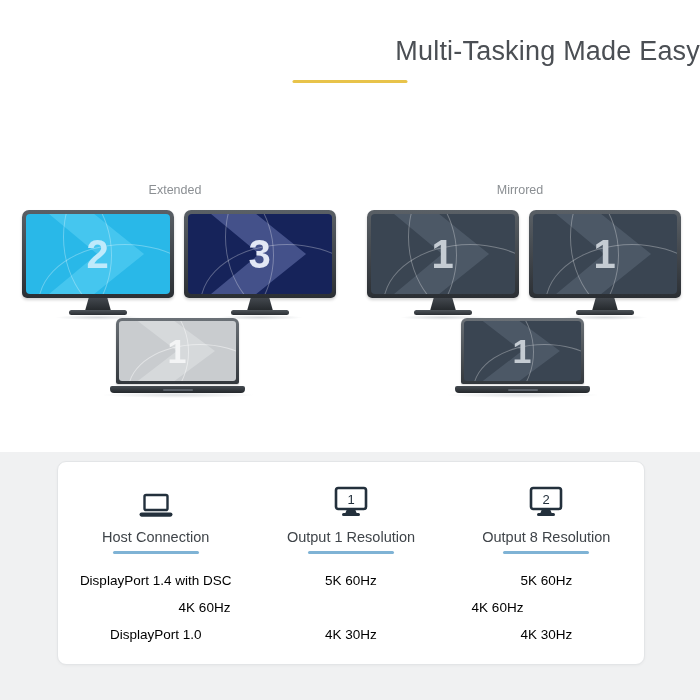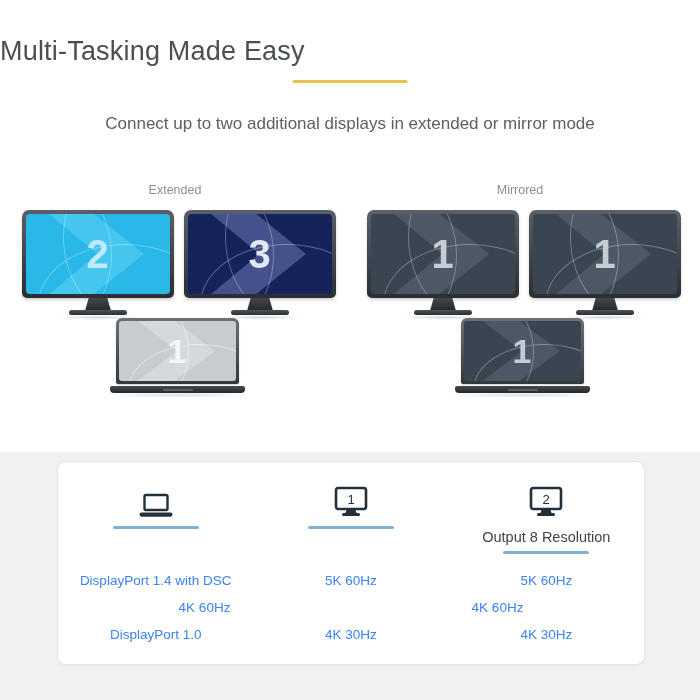--- a/index.html
+++ b/index.html
@@ -9,21 +9,21 @@
     font-family:"Liberation Sans","DejaVu Sans",sans-serif;
     color:#4a4a4a;
     overflow:hidden;
     position:relative;
   }
   .page{position:relative;width:700px;height:700px;}
 
   
   .title{
     position:absolute;top:36px;left:0;width:700px;
-    text-align:left;
+    text-align:right;
     font-size:27px;font-weight:400;color:#4b4f54;
     letter-spacing:.2px;
   }
   .title-rule{
     position:absolute;top:80px;left:50%;transform:translateX(-50%);
     width:115px;height:3px;background:#e8c34a;border-radius:2px;
   }
   .subtitle{
     position:absolute;top:114px;left:0;width:700px;
     text-align:center;font-size:17px;font-weight:400;color:#5c6064;
@@ -130,32 +130,31 @@
     font-size:14.5px;color:#3f4449;margin-top:9px;font-weight:400;
     white-space:nowrap;
   }
   .col-rule{
     width:86px;height:2.5px;background:#7fb3d5;border-radius:2px;
     margin:6px auto 0;
   }
   .rows{margin-top:13px;}
   .row{display:flex;width:100%;}
   .cell{
-    flex:1;text-align:center;font-size:13.5px;color:#3b82f6;
+    flex:1;text-align:center;font-size:13.5px;color:#000000;
     padding:6px 0;white-space:nowrap;
   }
 </style>
 </head>
 <body>
 
 <div class="page">
 
   <div class="title">Multi-Tasking Made Easy</div>
   <div class="title-rule"></div>
-  <div class="subtitle">Connect up to two additional displays in extended or mirror mode</div>
 
   <div class="group-label right">Mirrored</div>
   <div class="group-label left">Extended</div>
 
   <div class="devices">
 
     <div class="monitor" style="left:22px;top:10px;width:152px;height:88px;">
       <div class="mon-bezel">
         <div class="mon-screen" style="background:#29b8e8;">
           <div class="art">
@@ -263,32 +262,34 @@
 
     <div class="cols">
 
       <div class="col">
         <div class="col-icon">
           <svg width="40" height="28" viewBox="0 0 40 28" aria-hidden="true">
             <rect x="8.5" y="3" width="23" height="15" rx="1.6" fill="none" stroke="#23303c" stroke-width="2.4"></rect>
             <rect x="3.5" y="20.5" width="33" height="4.2" rx="2.1" fill="#23303c"></rect>
           </svg>
         </div>
+        <div class="col-head">Host Connection</div>
         <div class="col-rule"></div>
       </div>
 
       <div class="col">
         <div class="col-icon">
           <svg width="40" height="34" viewBox="0 0 40 34" aria-hidden="true">
             <rect x="5" y="2" width="30" height="21" rx="2.2" fill="none" stroke="#23303c" stroke-width="2.6"></rect>
             <path d="M16 23 L24 23 L25.6 27 L14.4 27 Z" fill="#23303c"></path>
             <rect x="11" y="27" width="18" height="3" rx="1.5" fill="#23303c"></rect>
             <text x="20" y="17.5" text-anchor="middle" font-family="Liberation Sans, sans-serif" font-size="13" fill="#23303c">1</text>
           </svg>
         </div>
+        <div class="col-head">Output 1 Resolution</div>
         <div class="col-rule"></div>
       </div>
 
       <div class="col">
         <div class="col-icon">
           <svg width="40" height="34" viewBox="0 0 40 34" aria-hidden="true">
             <rect x="5" y="2" width="30" height="21" rx="2.2" fill="none" stroke="#23303c" stroke-width="2.6"></rect>
             <path d="M16 23 L24 23 L25.6 27 L14.4 27 Z" fill="#23303c"></path>
             <rect x="11" y="27" width="18" height="3" rx="1.5" fill="#23303c"></rect>
             <text x="20" y="17.5" text-anchor="middle" font-family="Liberation Sans, sans-serif" font-size="13" fill="#23303c">2</text>

